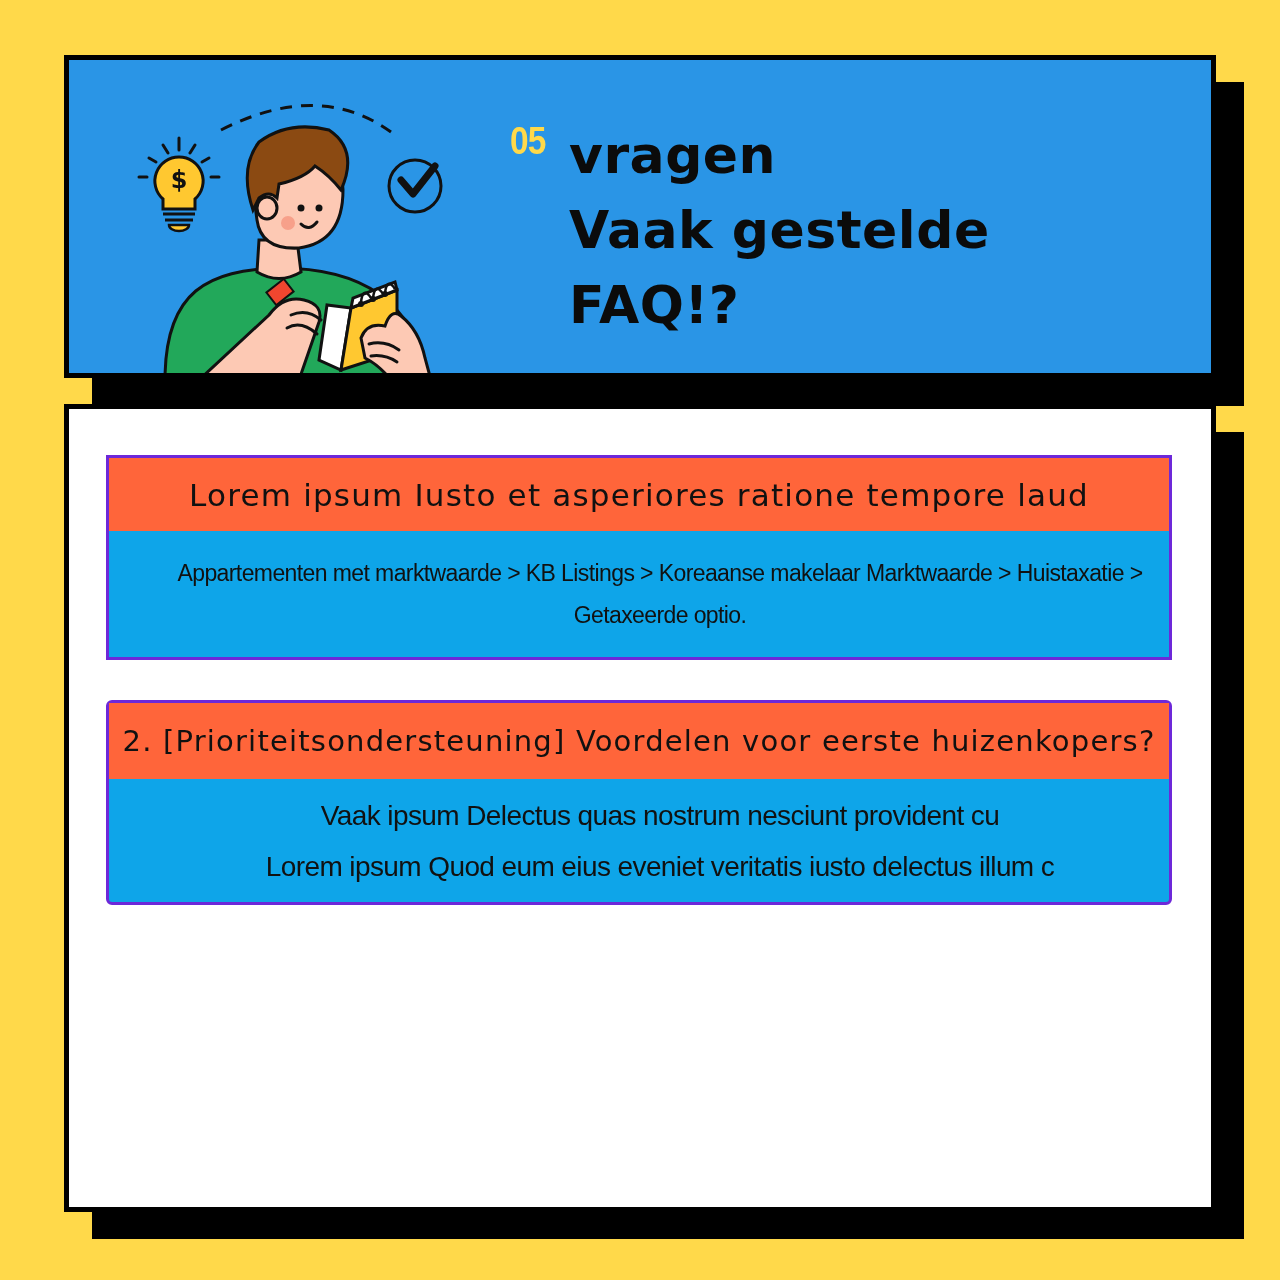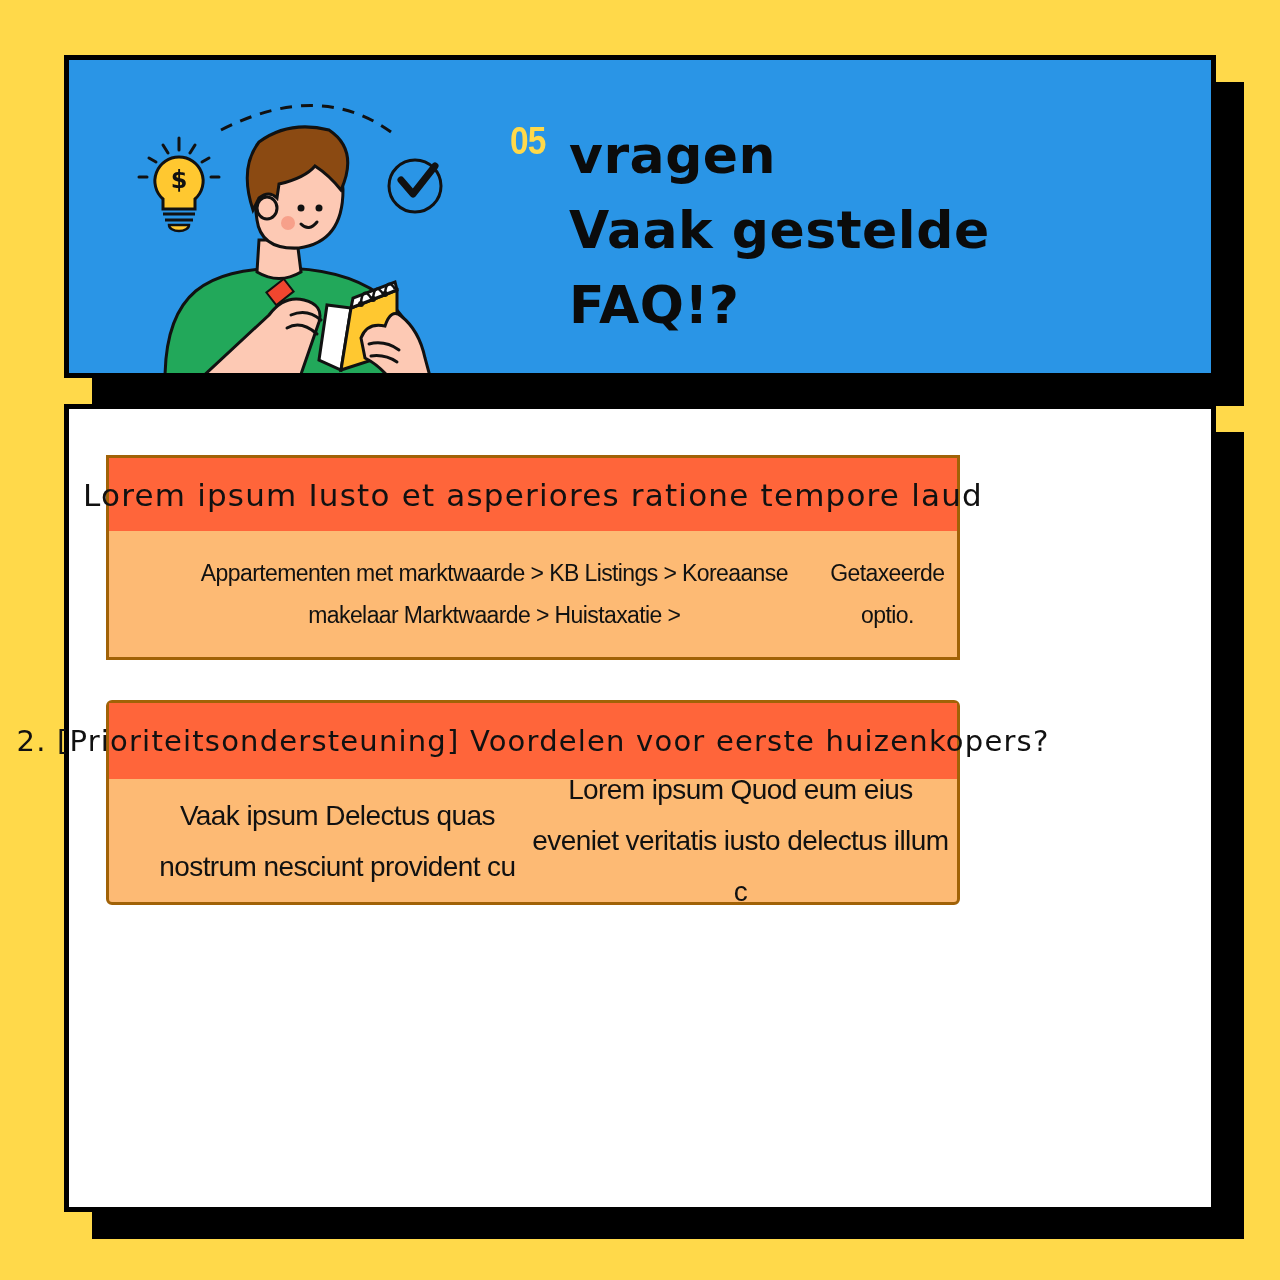--- a/index.html
+++ b/index.html
@@ -27,30 +27,30 @@
   }
   .hero-title {
     position: absolute; left: 500px; top: 58px;
     font-family: "DejaVu Sans", sans-serif;
     font-size: 52px; line-height: 75px; color: #0B0B0B;
     letter-spacing: 0.5px;
   }
   .hero-title div { white-space: nowrap; }
 
   .faq {
-    position: absolute; left: 37px; width: 854px;
-    border: 3px solid #a16207; background: #fdba74;
+    position: absolute; left: 37px; width: 1066px;
+    border: 3px solid #6d28d9; background: #0ea5e9;
   }
   .faq-head {
     background: #FF653A; color: #111;
     display: flex; align-items: center; justify-content: center;
     white-space: nowrap; letter-spacing: 1.2px;
   }
   .faq-body {
-    display: flex; align-items: center; justify-content: center;
+    display: flex; flex-direction: column; align-items: center; justify-content: center;
     text-align: center; color: #111;
     font-family: "Liberation Sans", sans-serif; letter-spacing: -0.6px; margin-left: 42px;
   }
   #faq-1 { top: 46px; height: 205px; }
   #faq-1 .faq-head { height: 73px; font-size: 31px; }
   #faq-1 .faq-body { height: 126px; font-size: 23px; line-height: 42px; padding: 0 10px; }
   #faq-2 { top: 291px; height: 205px; border-radius: 6px; }
   #faq-2 .faq-head { height: 76px; font-size: 29px; }
   #faq-2 .faq-body { height: 123px; font-size: 28px; line-height: 51px; }
   #faq-3 { top: 546px; height: 205px; }

